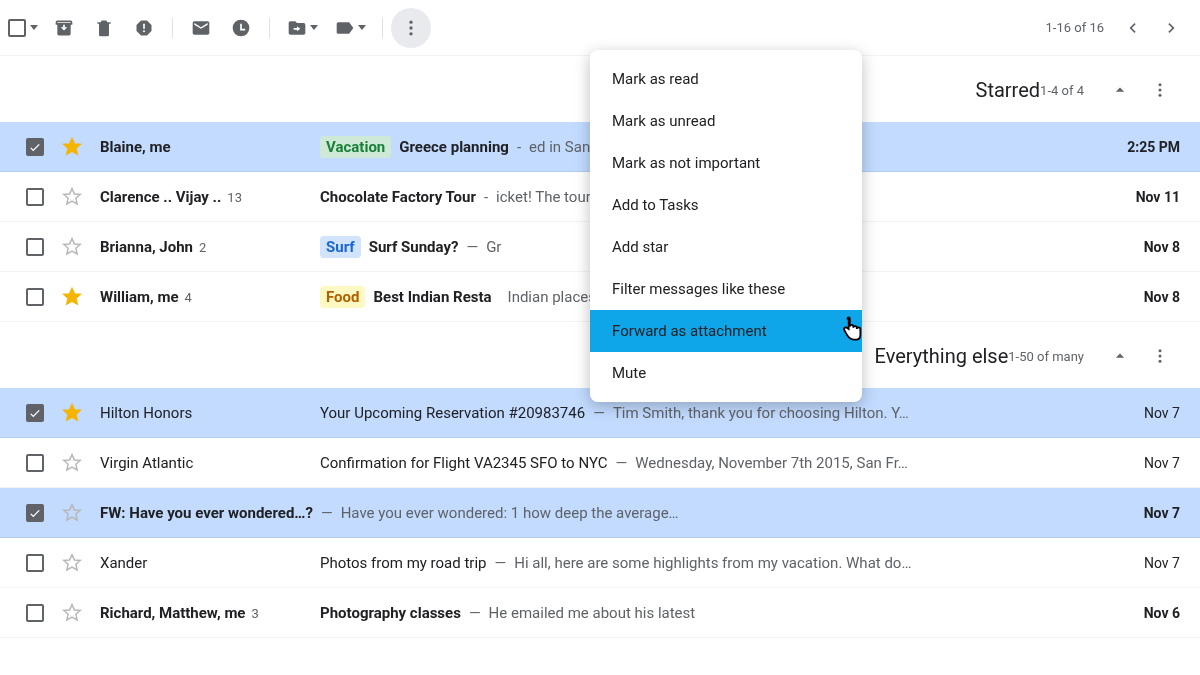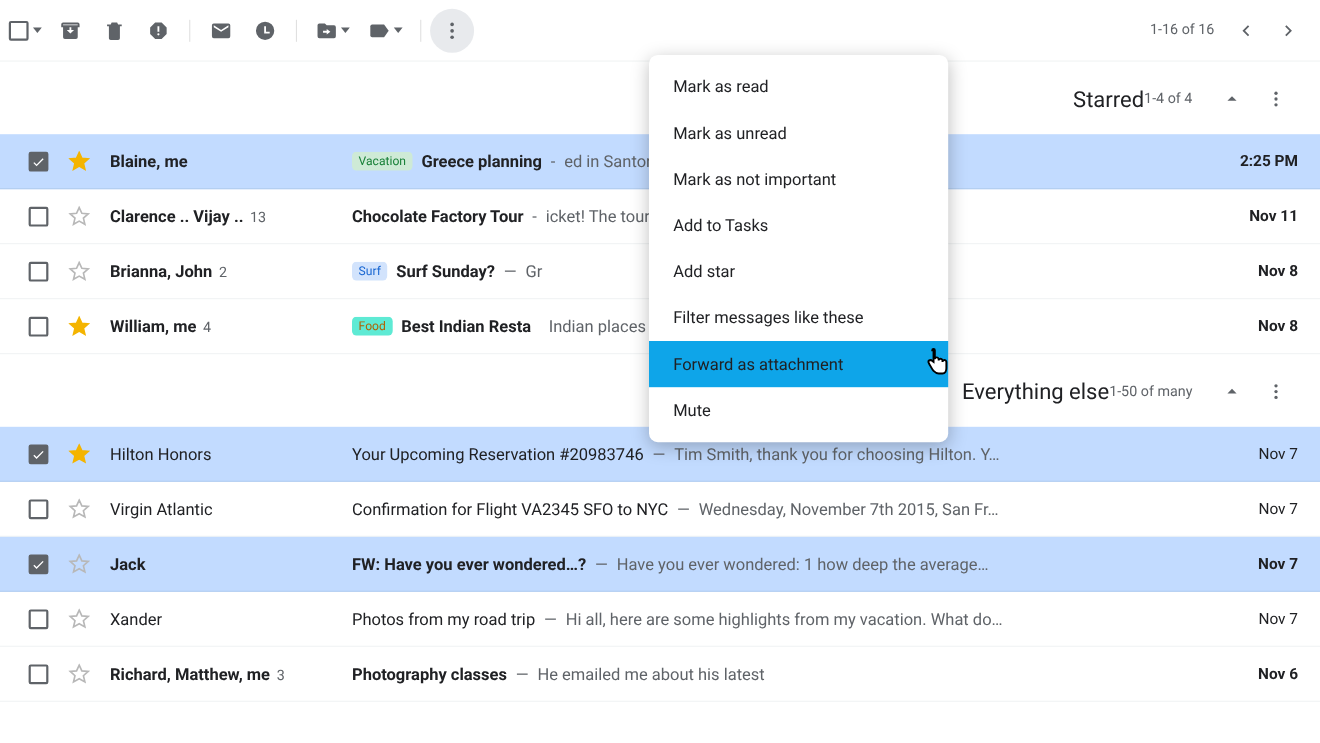--- a/index.html
+++ b/index.html
@@ -23,21 +23,21 @@
 .section-count { font-size:13px; color:#5f6368; margin-right:16px; }
 
 .row { display:flex; align-items:center; height:50px; padding:0 20px 0 26px; border-bottom:1px solid #f1f3f4; font-size:15px; }
 .row.selected { background:#c2dbff; border-bottom-color:#b3cef0; }
 .row.unread { font-weight:700; }
 .row .cb { margin-right:18px; }
 .row .star { margin-right:18px; cursor:pointer; }
 .sender { width:220px; white-space:nowrap; overflow:hidden; text-overflow:ellipsis; display:flex; align-items:baseline; gap:6px;text-align:center; }
 .sender .cnt { color:#5f6368; font-weight:400; font-size:13px; }
 .content { flex:1; white-space:nowrap; overflow:hidden; text-overflow:ellipsis; display:flex; align-items:center; gap:8px; }
-.label { font-size:11px; padding:2px 6px; border-radius:4px; font-weight:400; }
+.label { font-size:15px; padding:2px 6px; border-radius:4px; font-weight:700; }
 .subject-sep { color:#5f6368; font-weight:400; }
 .snippet { color:#5f6368; font-weight:400; }
 .date { width:80px; text-align:right; font-size:14px; }
 .row.unread .date { font-weight:700; }
 .row:not(.unread) .sender, .row:not(.unread) .subj, .row:not(.unread) .date { font-weight:400; }
 
 .menu { position:absolute; top:50px; left:590px; width:272px; background:#fff; border-radius:8px; box-shadow:0 4px 16px rgba(0,0,0,0.25); padding:8px 0; z-index:100;text-align:center; }
 .menu-item { padding:12px 22px; font-size:15px; cursor:pointer; display:flex; align-items:center; }
 .menu-item.hover { background:#0ea5e9; }
 
@@ -198,21 +198,21 @@
     <span class="star">
         <svg width="20" height="20" viewBox="0 0 24 24">
           <path fill="#f4b400" stroke="#f4b400" stroke-width="1.8" d="M12 2l2.9 6.3 6.9.6-5.2 4.6 1.6 6.8L12 16.8l-6.2 3.5 1.6-6.8L2.2 8.9l6.9-.6z"></path>
         </svg>
       </span>
     <span class="sender">
         <span>William, me</span>
         <span class="cnt">4</span>
       </span>
     <span class="content">
-      <span class="label" style="background:#5eead4;color:#b06000">Food</span>
+      <span class="label" style="background:#fef9c3;color:#b06000">Food</span>
       <span class="subj">Best Indian Resta</span>
         <span class="subject-sep"></span>
         <span class="snippet"> Indian places in the...</span>
     </span>
     <span class="date">Nov 8</span>
   </div>
   </div>
 
 <div class="section-header">
   <span class="section-title">Everything else</span>
@@ -275,23 +275,20 @@
     <div class="row selected unread">
     <span class="cb checkbox checked">
         <svg width="14" height="14" viewBox="0 0 24 24">
           <path fill="#fff" d="M9 16.2l-3.5-3.5L4 14.2 9 19.2 20 8.2l-1.5-1.5z"></path>
         </svg>
       </span>
     <span class="star">
         <svg width="20" height="20" viewBox="0 0 24 24">
           <path fill="none" stroke="#b8b8b8" stroke-width="1.8" d="M12 2l2.9 6.3 6.9.6-5.2 4.6 1.6 6.8L12 16.8l-6.2 3.5 1.6-6.8L2.2 8.9l6.9-.6z"></path>
         </svg>
-      </span>
-    <span class="sender">
-        <span>Jack</span>
       </span>
     <span class="content">
 
       <span class="subj">FW: Have you ever wondered…?</span>
         <span class="subject-sep"> — </span>
         <span class="snippet">Have you ever wondered: 1 how deep the average…</span>
     </span>
     <span class="date">Nov 7</span>
   </div>
     <div class="row  ">

